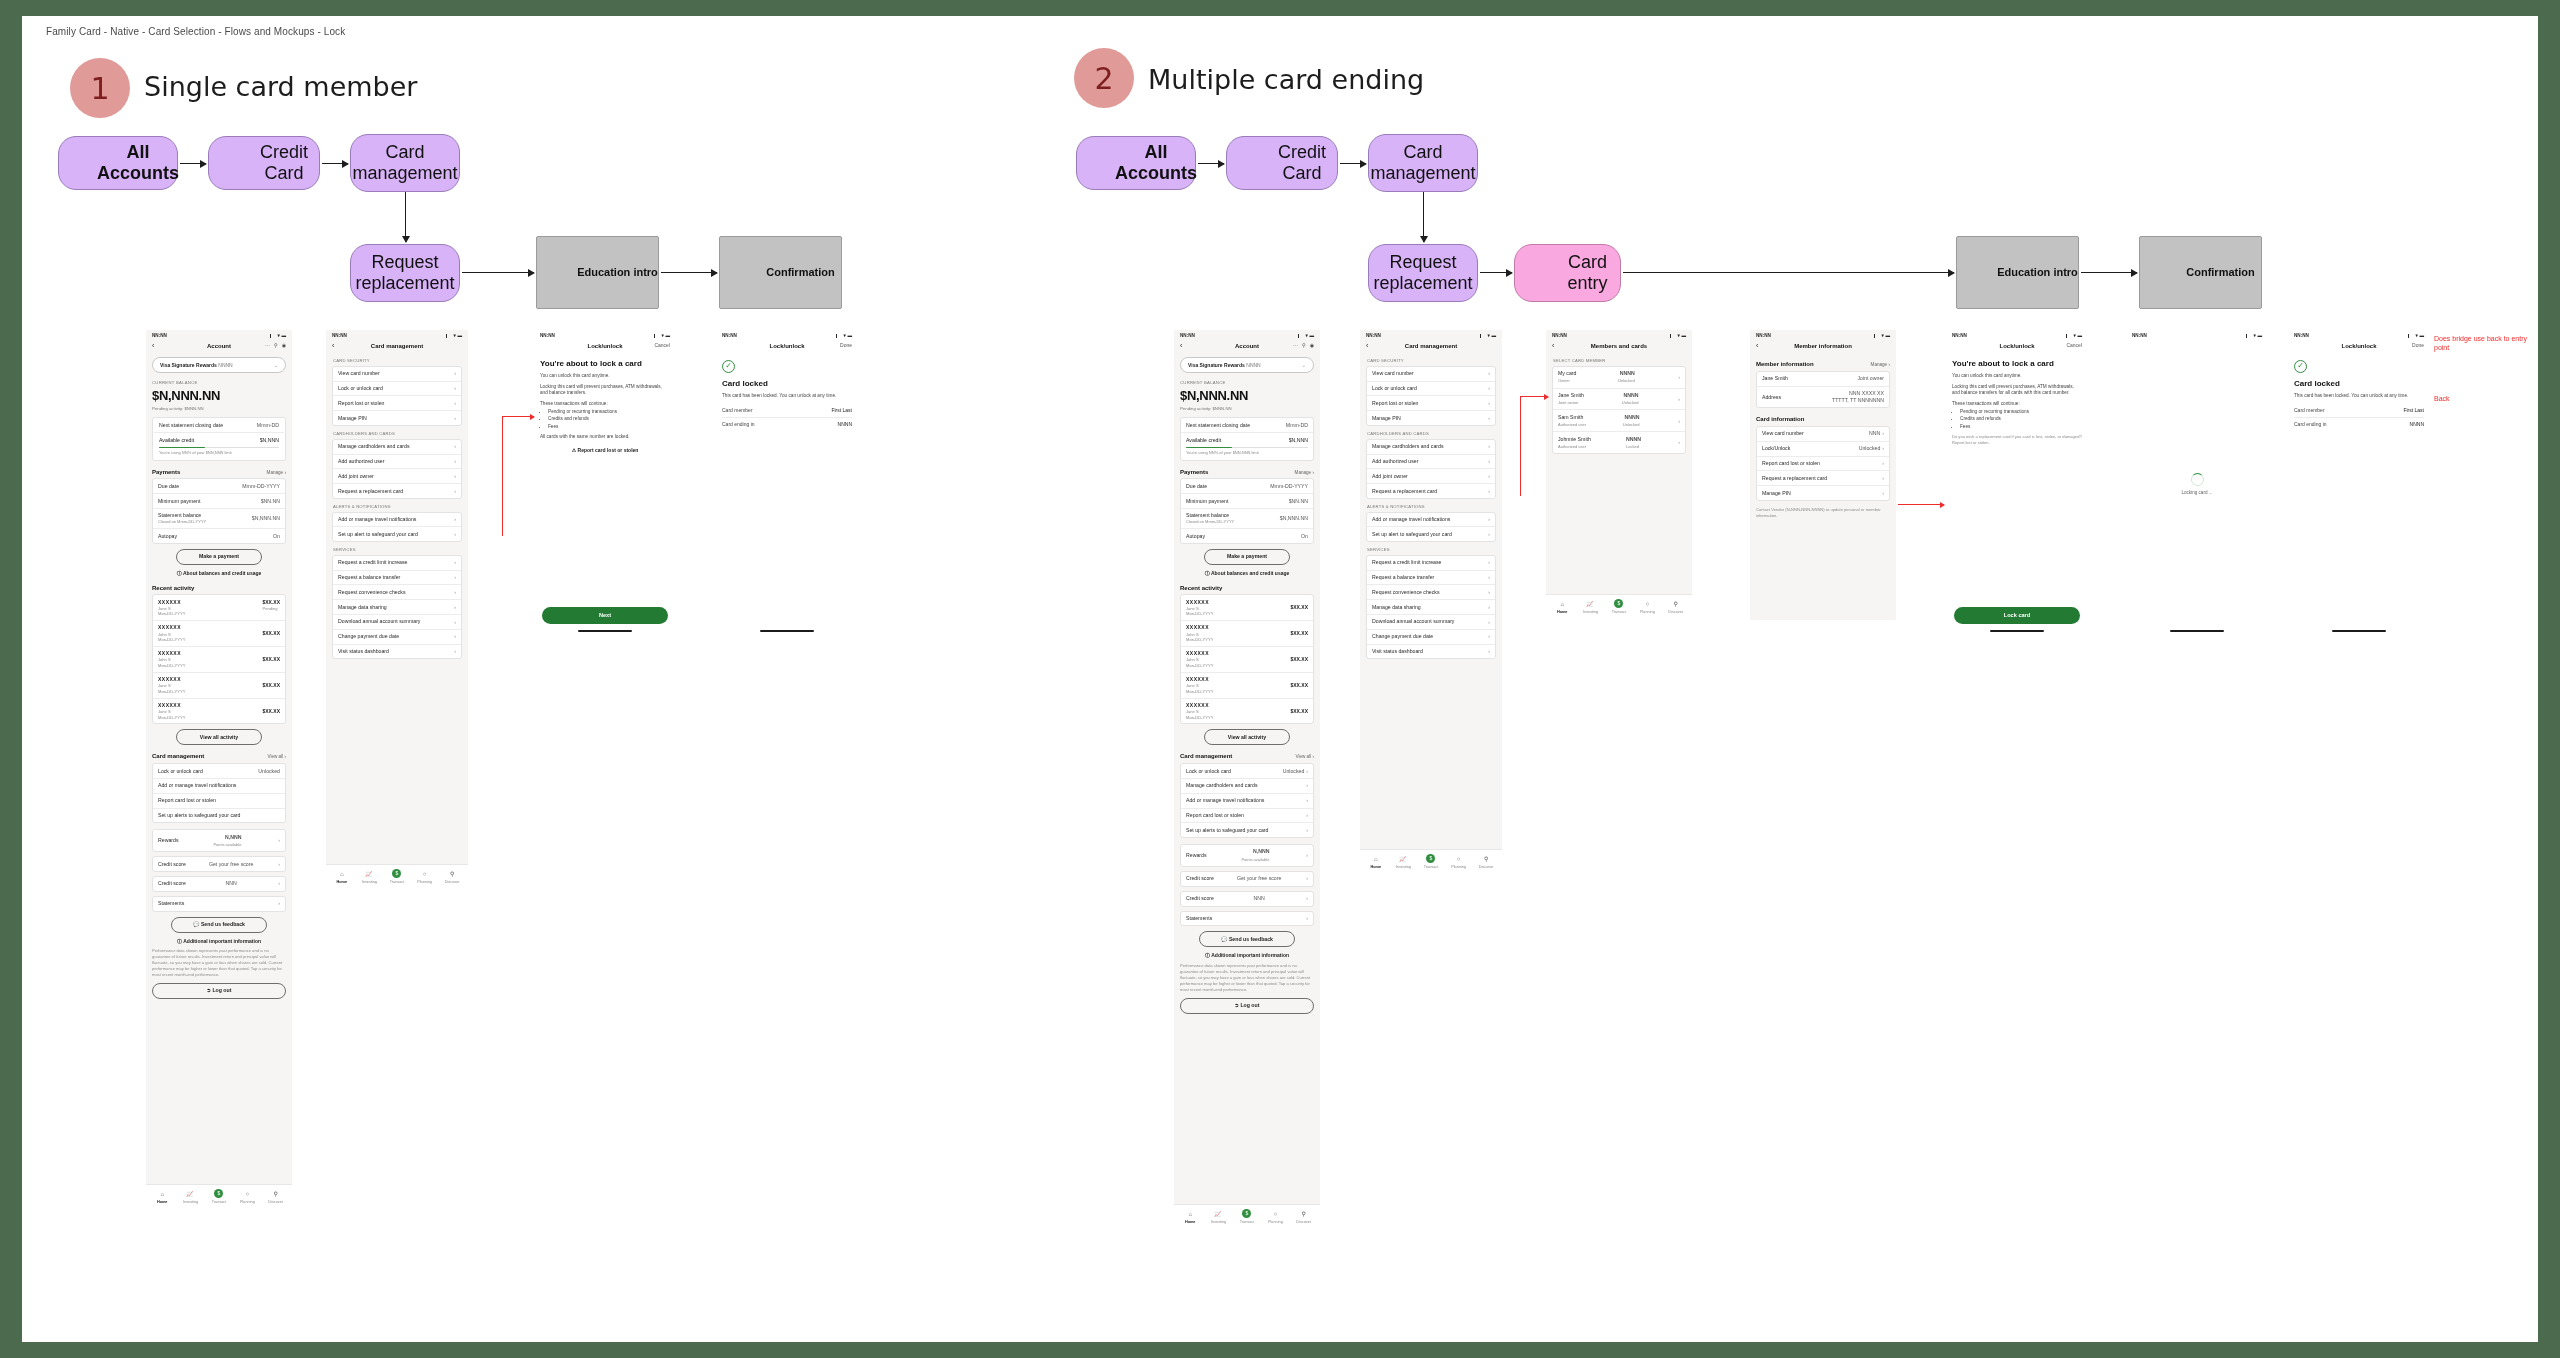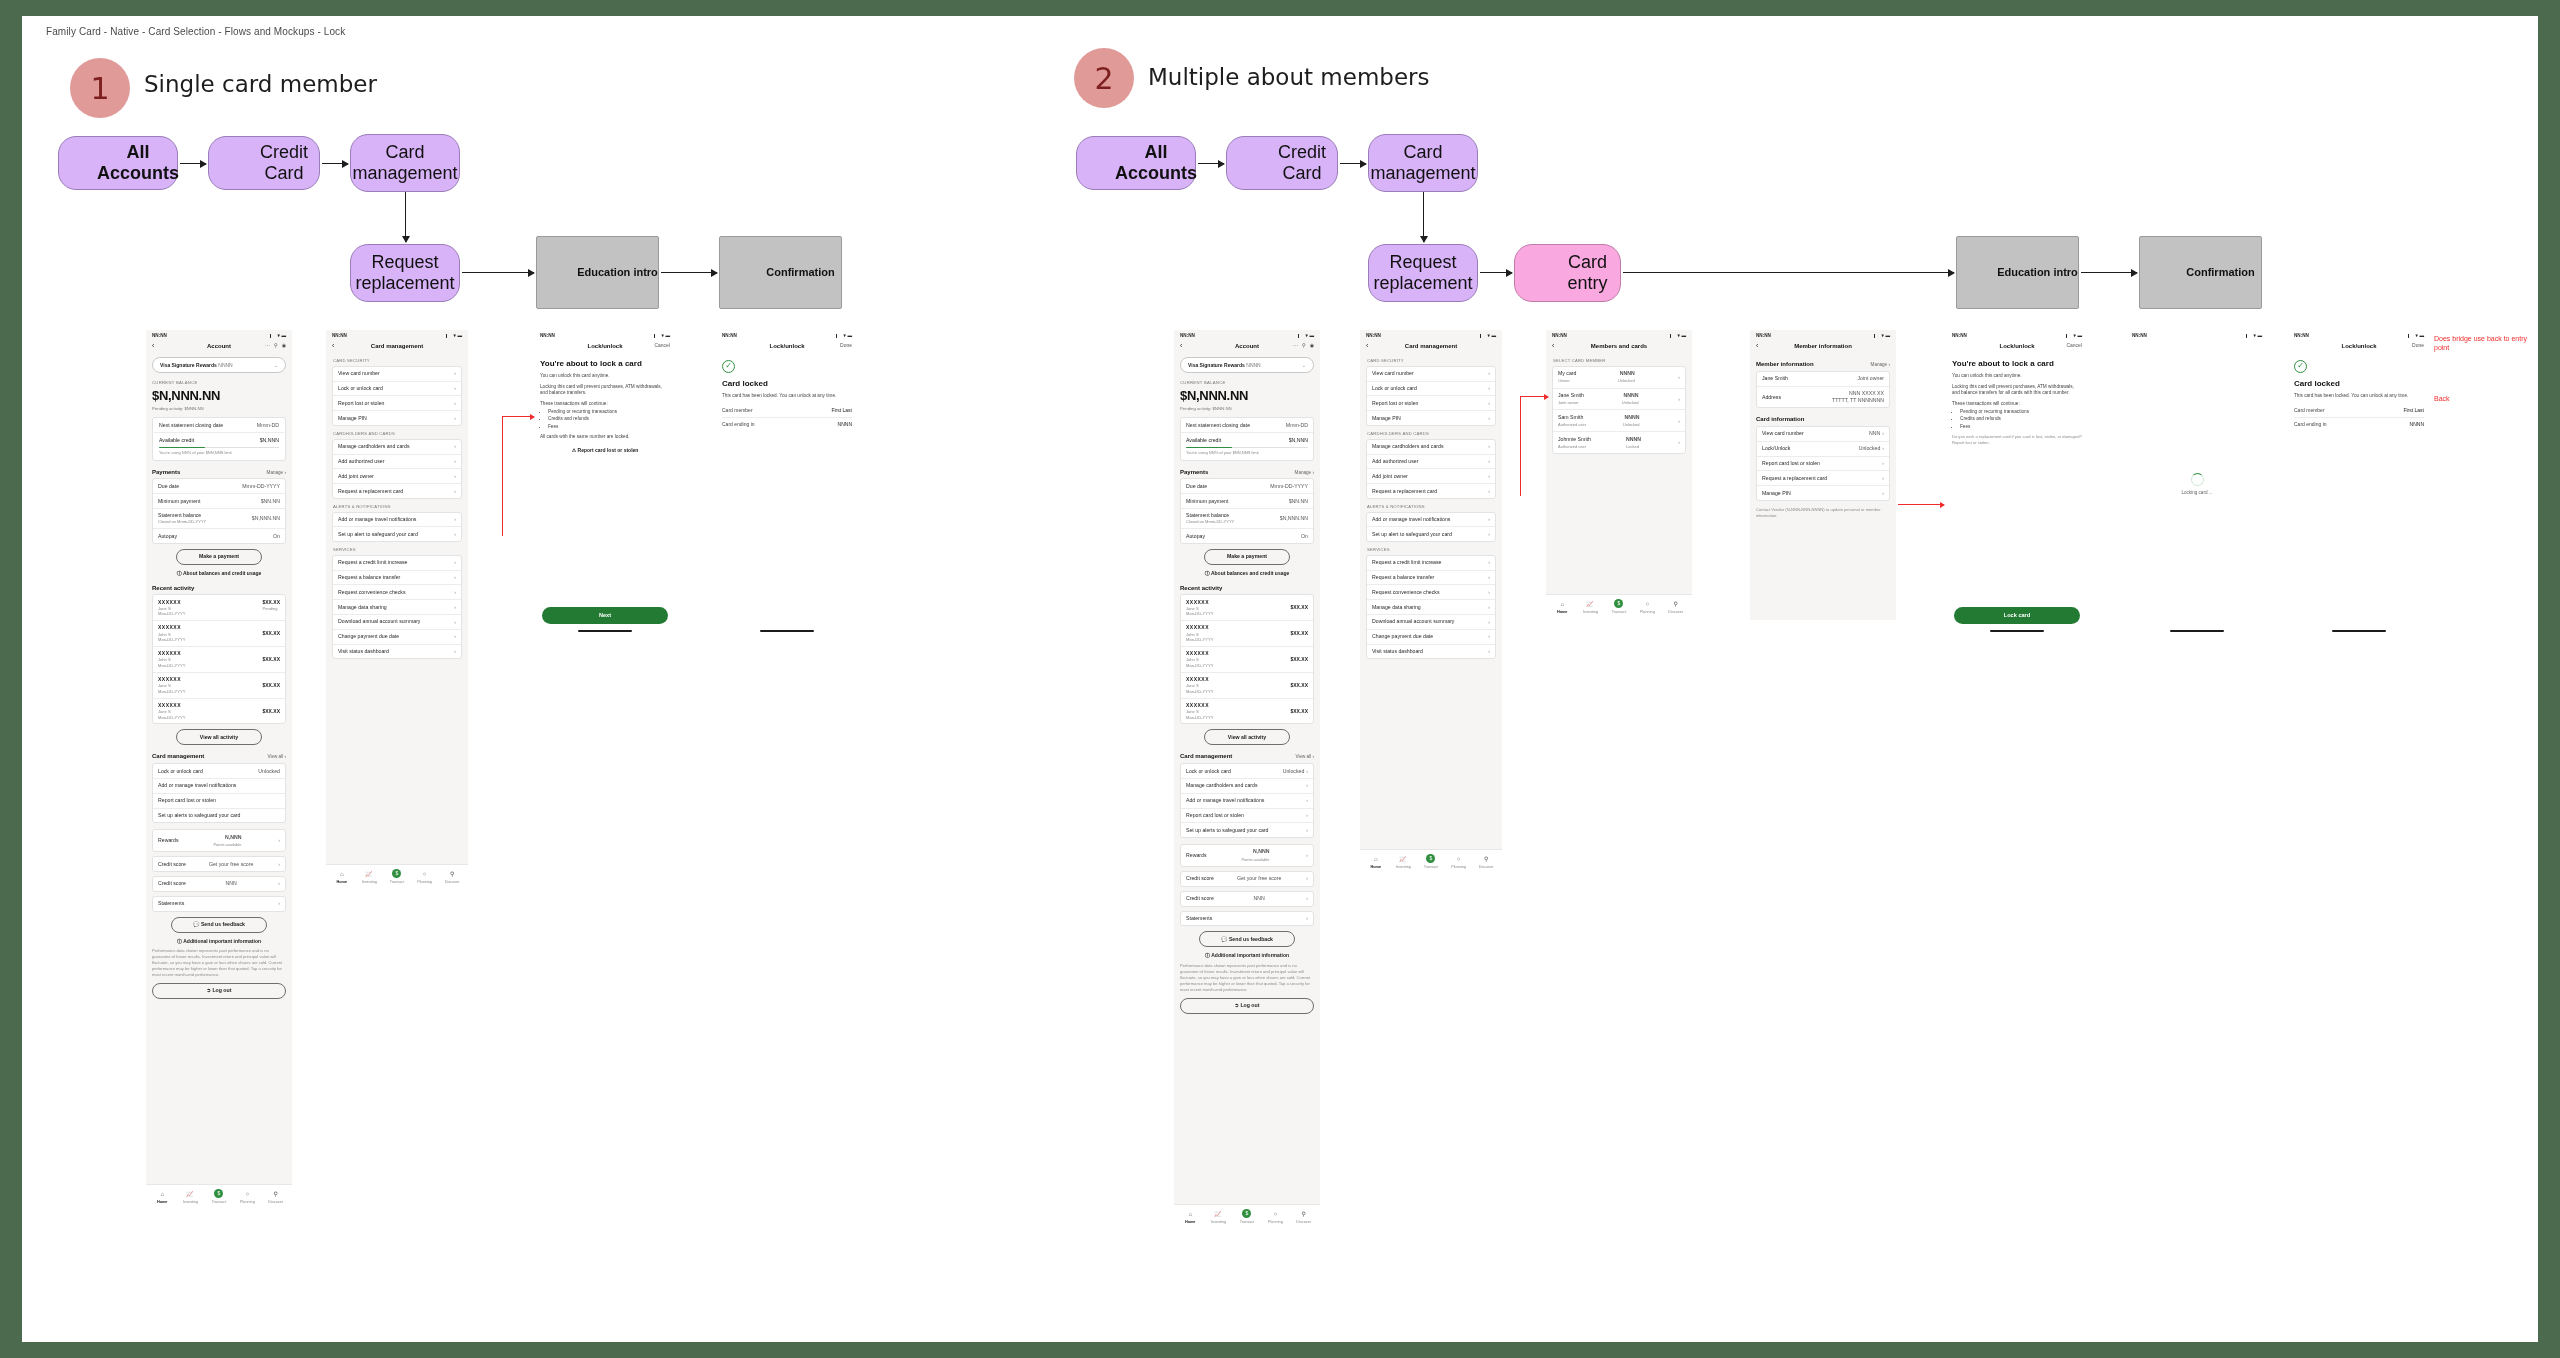--- a/index.html
+++ b/index.html
@@ -19,21 +19,21 @@
   .doc-title {
     position:absolute; left:24px; top:10px;
     font-size:10px; color:#4a4a4a; letter-spacing:.1px; white-space:nowrap;text-align:center;
   }
   .sec-badge {
     position:absolute; width:60px; height:60px; border-radius:50%;
     background:#e09a98; color:#7d1f1f; font-size:30px;
     display:flex; align-items:center; justify-content:center;
     font-family:"DejaVu Sans", sans-serif;
   }
-  .sec-title { position:absolute; font-size:23px; color:#1d1d1d; white-space:nowrap;
+  .sec-title { position:absolute; font-size:27px; color:#1d1d1d; white-space:nowrap;
                font-family:"DejaVu Sans", sans-serif; font-weight:400; }
 
   .node {
     position:absolute; display:flex; align-items:center; justify-content:center;
     text-align:center; line-height:1.15; color:#111;padding-left:40px;
   }
   .node.pill { background:#d8b3f8; border:1px solid #9a7cb8; border-radius:18px; font-size:18px; }
   .node.pill.bold { font-weight:bold; }
   .node.pink { background:#f9a8e0; border:1px solid #c07ba8; border-radius:18px; font-size:18px; }
   .node.grey { background:#c2c2c2; border:1px solid #9b9b9b; border-radius:2px; font-size:11px; font-weight:bold; }
@@ -169,21 +169,21 @@
 
   <div class="arrow-v" style="left:383px;top:176px;height:50px"></div>
 
   <div class="node pill" style="left:328px;top:228px;width:110px;height:58px;padding:0 5px">Request replacement</div>
   <div class="arrow" style="left:440px;top:256px;width:72px"></div>
   <div class="node grey" style="left:514px;top:220px;width:123px;height:73px">Education intro</div>
   <div class="arrow" style="left:639px;top:256px;width:56px"></div>
   <div class="node grey" style="left:697px;top:220px;width:123px;height:73px">Confirmation</div>
 
   <div class="sec-badge" style="left:1052px;top:32px">2</div>
-  <div class="sec-title" style="left:1126px;top:48px">Multiple about members</div>
+  <div class="sec-title" style="left:1126px;top:48px">Multiple card ending</div>
 
   <div class="node pill bold" style="left:1054px;top:120px;width:120px;height:54px">All Accounts</div>
   <div class="arrow" style="left:1176px;top:147px;width:26px"></div>
   <div class="node pill" style="left:1204px;top:120px;width:112px;height:54px">Credit Card</div>
   <div class="arrow" style="left:1318px;top:147px;width:26px"></div>
   <div class="node pill" style="left:1346px;top:118px;width:110px;height:58px;padding:0 6px">Card management</div>
 
   <div class="arrow-v" style="left:1401px;top:176px;height:50px"></div>
 
   <div class="node pill" style="left:1346px;top:228px;width:110px;height:58px;padding:0 5px">Request replacement</div>

